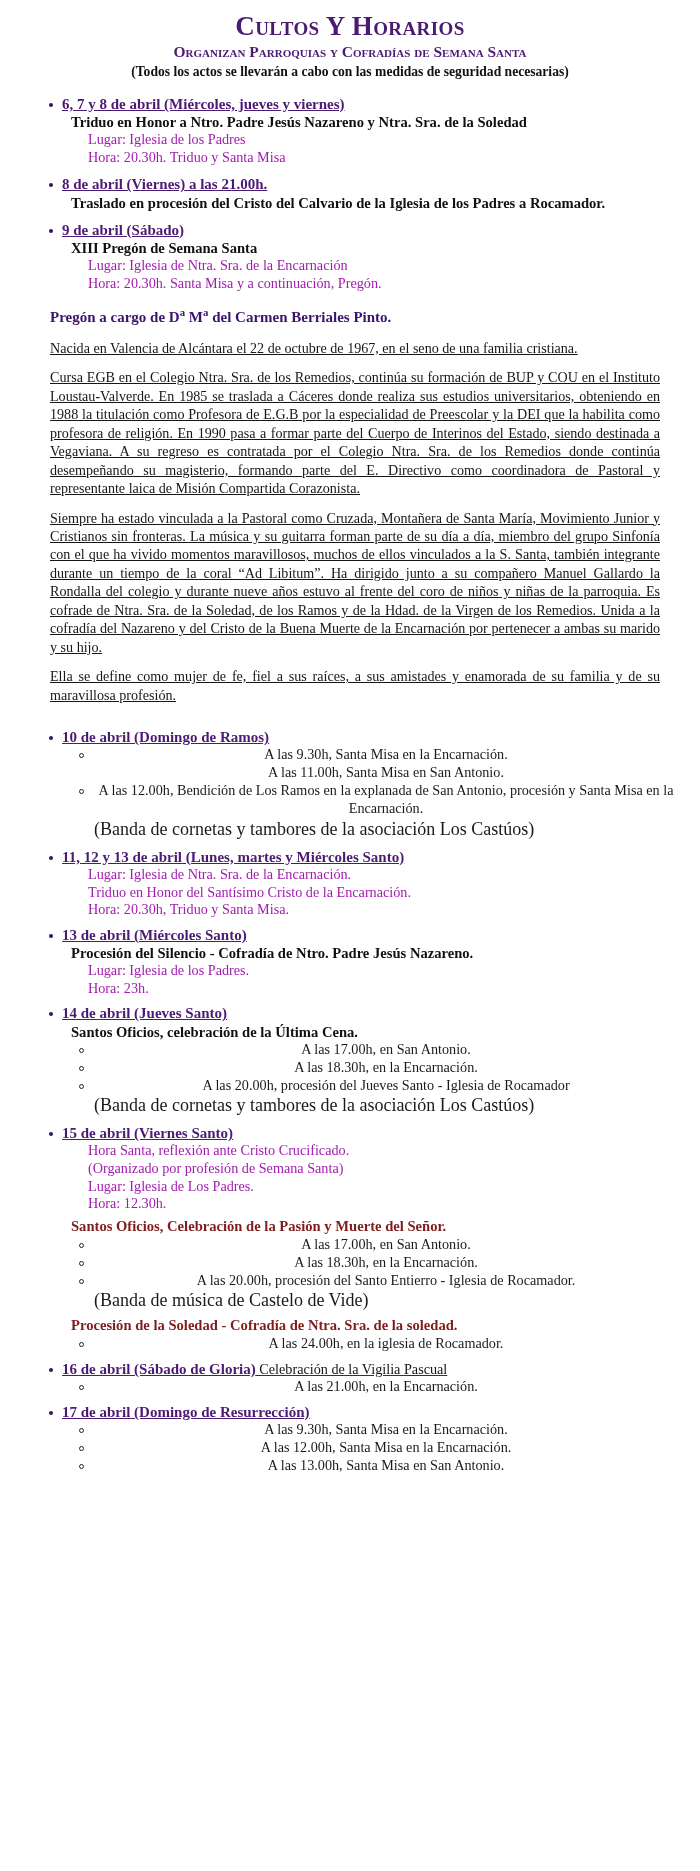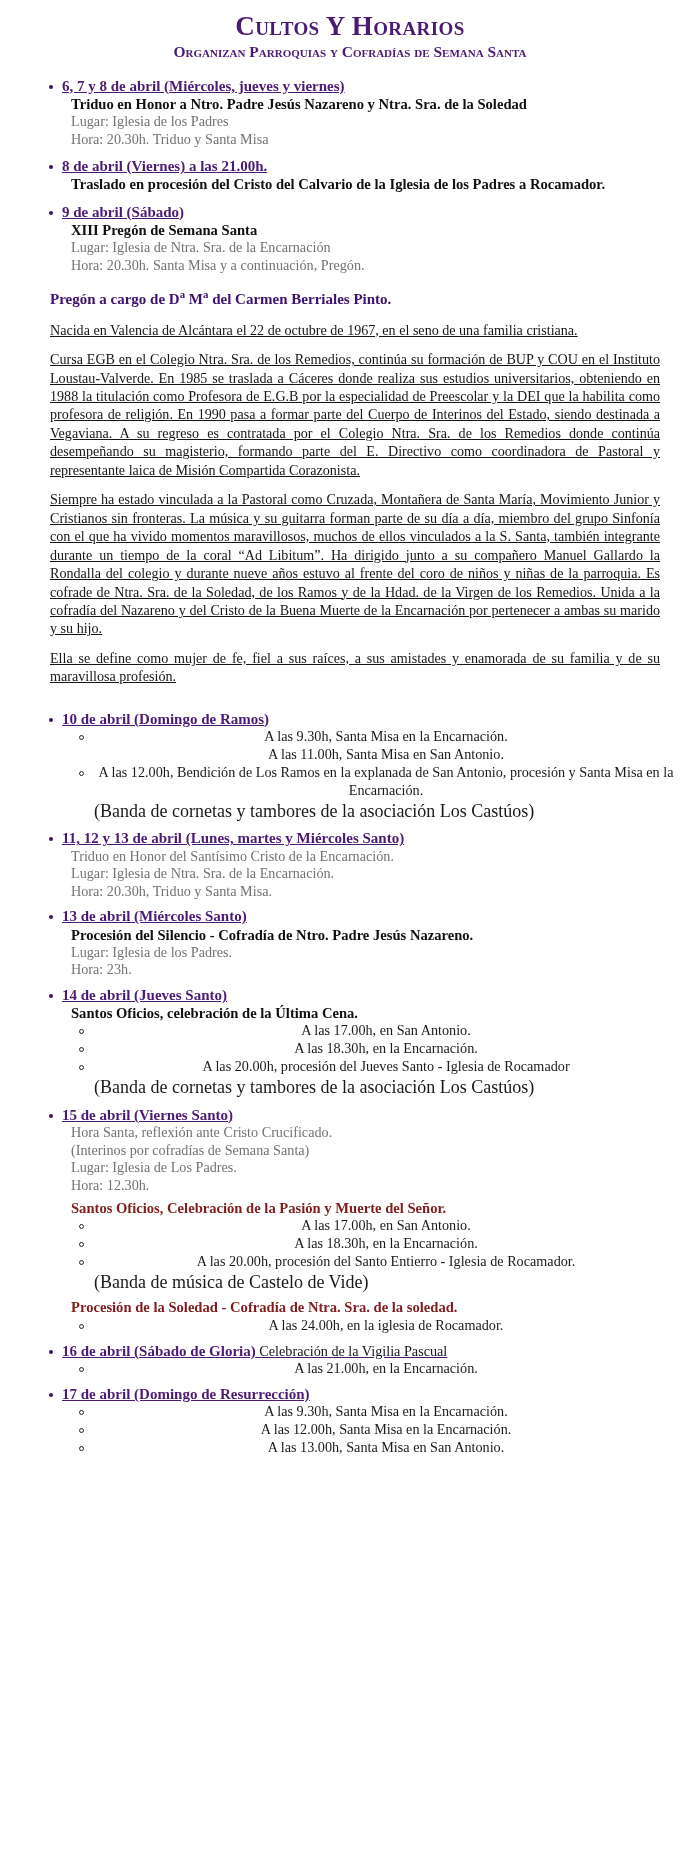--- a/index.html
+++ b/index.html
@@ -82,25 +82,25 @@
     font-size: 14.2px;
   }
   .event-title {
     color: #101010;
     font-weight: bold;
     font-size: 14.6px;
     line-height: 1.24;
     margin-left: 9px;
   }
   .event-line {
-    color: #737373;
+    color: #a21caf;
     font-weight: normal;
     font-size: 14.2px;
     line-height: 1.24;
-    margin-left: 9px;
+    margin-left: 26px;
   }
   .subitems { margin: 0; padding: 0; list-style: none; }
   .subitem {
     position: relative;
     padding-left: 32px;
     color: #1a1a1a;
     font-size: 14.2px;
     line-height: 1.26;
     text-align: center;
   }
@@ -152,20 +152,21 @@
   sup { font-size: .72em; vertical-align: super; line-height: 0; }
 </style>
 </head>
 <body>
 
 <div class="page">
 
   <div class="masthead">
     <div class="doc-title">Cultos y Horarios</div>
     <div class="doc-subtitle">Organizan Parroquias y Cofradías de Semana Santa</div>
+    <div class="doc-note">(Todos los actos se llevarán a cabo con las medidas de seguridad necesarias)</div>
   </div>
 
   <div class="gap-md"></div>
 
   <div class="schedule">
 
     <div class="event">
       <span class="bullet"></span>
       <div class="event-date">6, 7 y 8 de abril (Miércoles, jueves y viernes)</div>
       <div class="event-title">Triduo en Honor a Ntro. Padre Jesús Nazareno y Ntra. Sra. de la Soledad</div>
@@ -217,22 +218,22 @@
           <span class="ring"></span>
           <span>A las 12.00h, Bendición de Los Ramos en la explanada de San Antonio, procesión y Santa Misa en la Encarnación.</span>
         </div>
       </div>
       <div class="subnote">(Banda de cornetas y tambores de la asociación Los Castúos)</div>
     </div>
 
     <div class="event tight">
       <span class="bullet"></span>
       <div class="event-date">11, 12 y 13 de abril (Lunes, martes y Miércoles Santo)</div>
+      <div class="event-line">Lugar: Iglesia de Ntra. Sra. de la Encarnación.</div>
       <div class="event-line">Triduo en Honor del Santísimo Cristo de la Encarnación.</div>
-      <div class="event-line">Lugar: Iglesia de Ntra. Sra. de la Encarnación.</div>
       <div class="event-line">Hora: 20.30h, Triduo y Santa Misa.</div>
     </div>
 
     <div class="event tight">
       <span class="bullet"></span>
       <div class="event-date">13 de abril (Miércoles Santo)</div>
       <div class="event-title">Procesión del Silencio - Cofradía de Ntro. Padre Jesús Nazareno.</div>
       <div class="event-line">Lugar: Iglesia de los Padres.</div>
       <div class="event-line">Hora: 23h.</div>
     </div>
@@ -255,21 +256,21 @@
           <span>A las 20.00h, procesión del Jueves Santo - Iglesia de Rocamador</span>
         </div>
       </div>
       <div class="subnote">(Banda de cornetas y tambores de la asociación Los Castúos)</div>
     </div>
 
     <div class="event tight">
       <span class="bullet"></span>
       <div class="event-date">15 de abril (Viernes Santo)</div>
       <div class="event-line">Hora Santa, reflexión ante Cristo Crucificado.</div>
-      <div class="event-line">(Interinos por cofradías de Semana Santa)</div>
+      <div class="event-line">(Organizado por profesión de Semana Santa)</div>
       <div class="event-line">Lugar: Iglesia de Los Padres.</div>
       <div class="event-line">Hora: 12.30h.</div>
 
       <div class="subhead-bold">Santos Oficios, Celebración de la Pasión y Muerte del Señor.</div>
       <div class="subitems">
         <div class="subitem">
           <span class="ring"></span>
           <span>A las 17.00h, en San Antonio.</span>
         </div>
         <div class="subitem">

